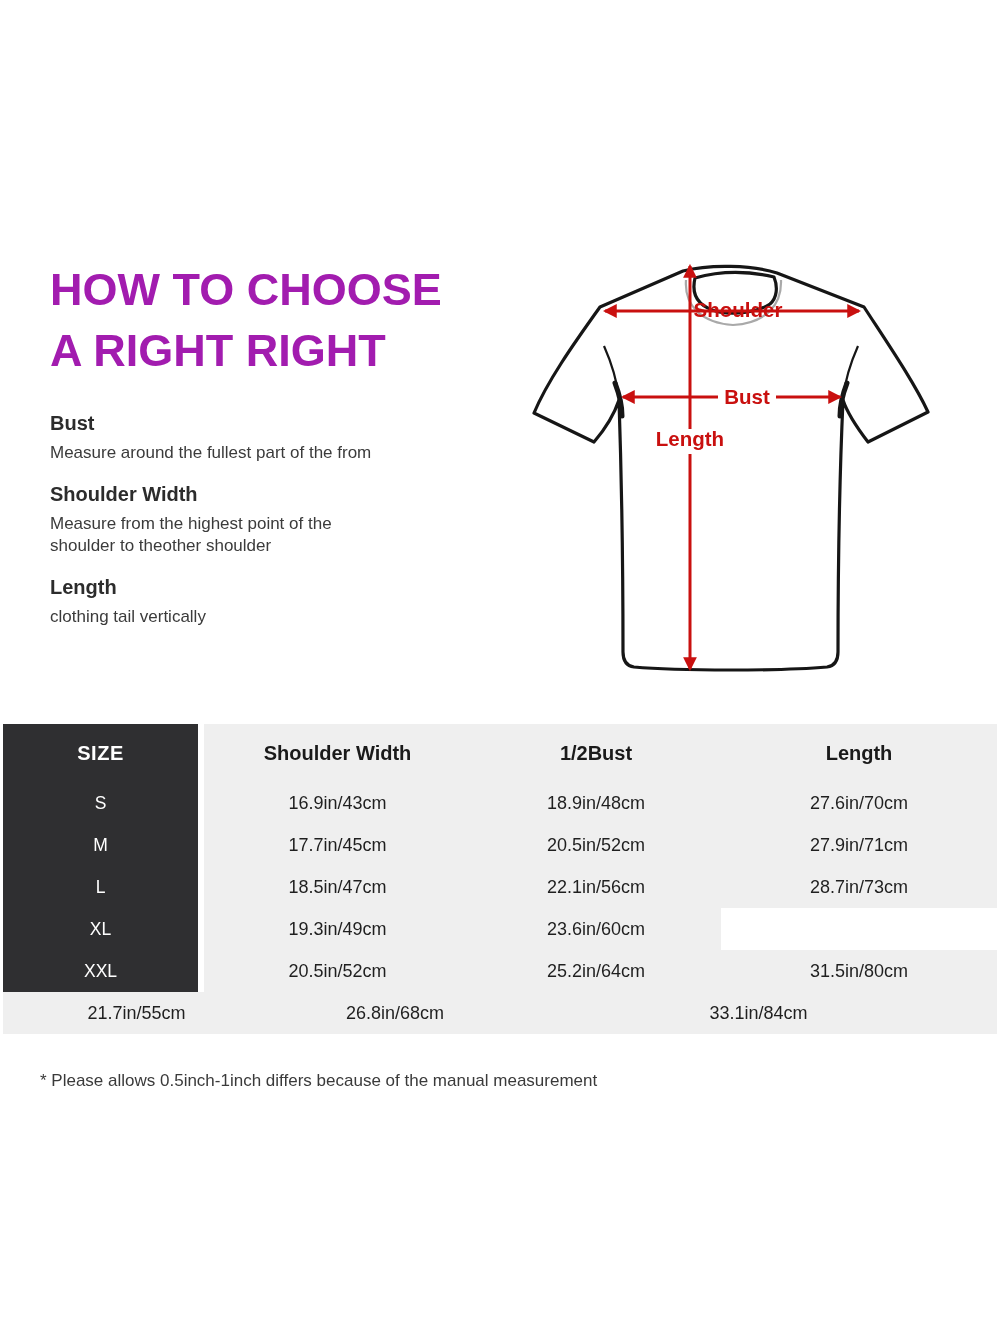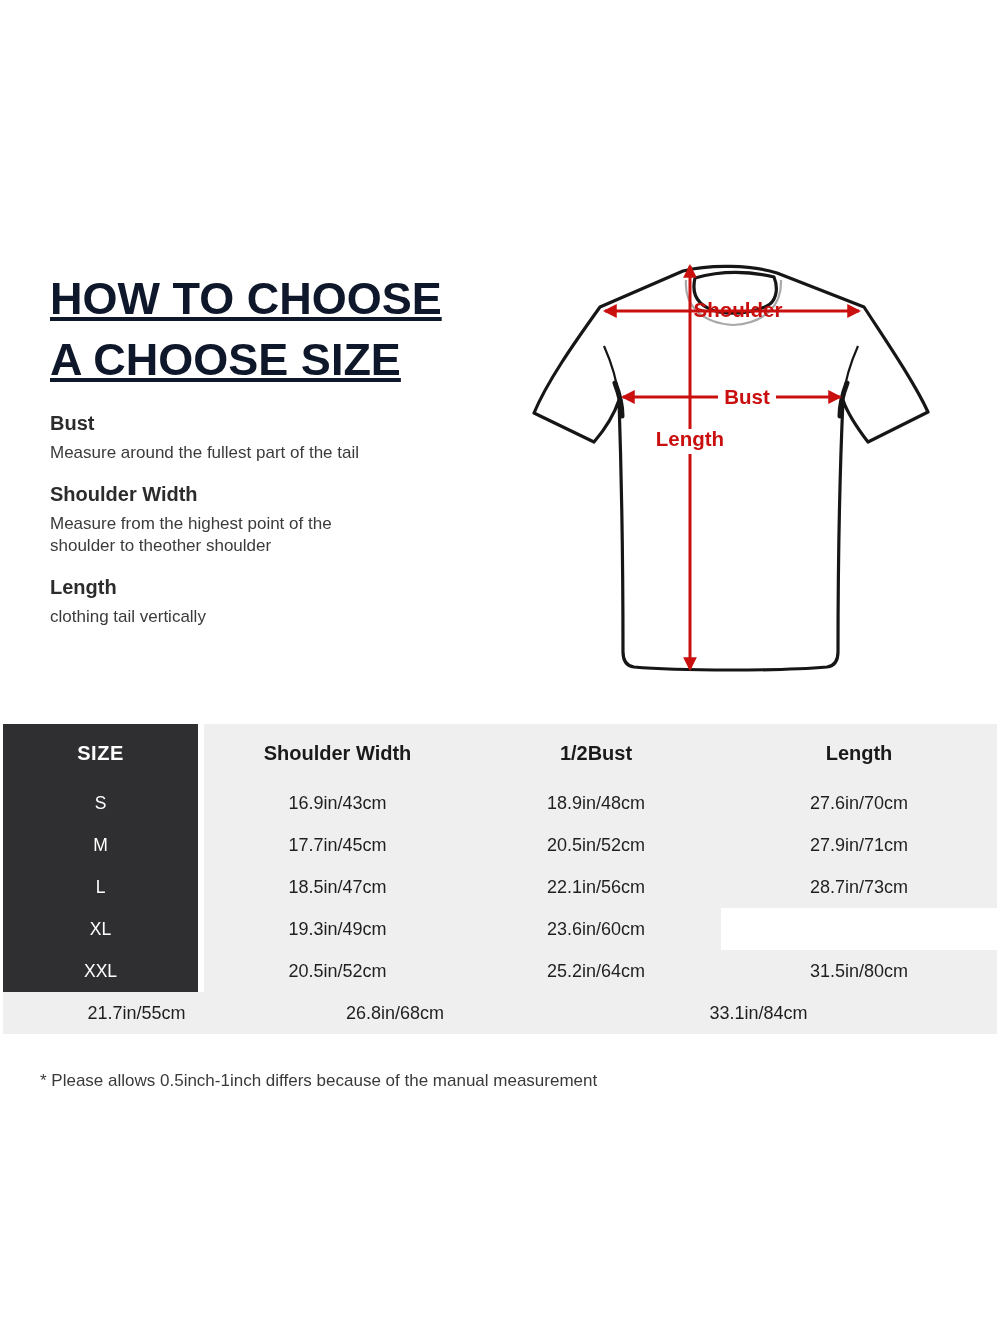--- a/index.html
+++ b/index.html
@@ -1,22 +1,22 @@
 <!DOCTYPE html>
 <html><head>
 <meta charset="utf-8">
 <style>
   html,body{margin:0;padding:0;background:#fff;}
   .page{
     position:relative;width:1000px;height:1333px;background:#ffffff;
     font-family:"Liberation Sans", sans-serif;overflow:hidden;
   }
   .ttl{
-    position:absolute;left:50px;top:268px;
-    font-size:45px;font-weight:800;color:#0f172a;line-height:61px;letter-spacing:0;text-decoration:underline;
+    position:absolute;left:50px;top:259px;
+    font-size:45px;font-weight:800;color:#a21caf;line-height:61px;letter-spacing:0;
   }
   .sections{position:absolute;left:50px;top:412px;width:430px;}
   .sec{margin-bottom:19px;}
   .sec h3{margin:0 0 7px 0;font-size:20px;font-weight:700;color:#2c2c2c;}
   .sec .ln{font-size:17px;line-height:22px;color:#3b3b3b;}
   .tshirt{position:absolute;left:520px;top:250px;width:420px;height:440px;}
   .tshirt text{
     font-family:"Liberation Sans", sans-serif;font-weight:700;font-size:20.5px;
     fill:#c9100f;text-anchor:middle;
   }
@@ -38,27 +38,27 @@
   .hd .c{font-size:20px;font-weight:700;color:#1a1a1a;}
   .foot{position:absolute;left:40px;top:1071px;font-size:17px;color:#3a3a3a;}
 </style>
 </head>
 <body>
 
 <div class="page">
 
   <div class="ttl">
     <div>HOW TO CHOOSE</div>
-    <div>A CHOOSE SIZE</div>
+    <div>A RIGHT RIGHT</div>
   </div>
 
   <div class="sections">
     <div class="sec">
       <h3>Bust</h3>
-      <div class="ln">Measure around the fullest part of the tail</div>
+      <div class="ln">Measure around the fullest part of the from</div>
     </div>
     <div class="sec">
       <h3>Shoulder Width</h3>
       <div class="ln">Measure from the highest point of the</div>
       <div class="ln">shoulder to theother shoulder</div>
     </div>
     <div class="sec">
       <h3>Length</h3>
       <div class="ln">clothing tail vertically</div>
     </div>

